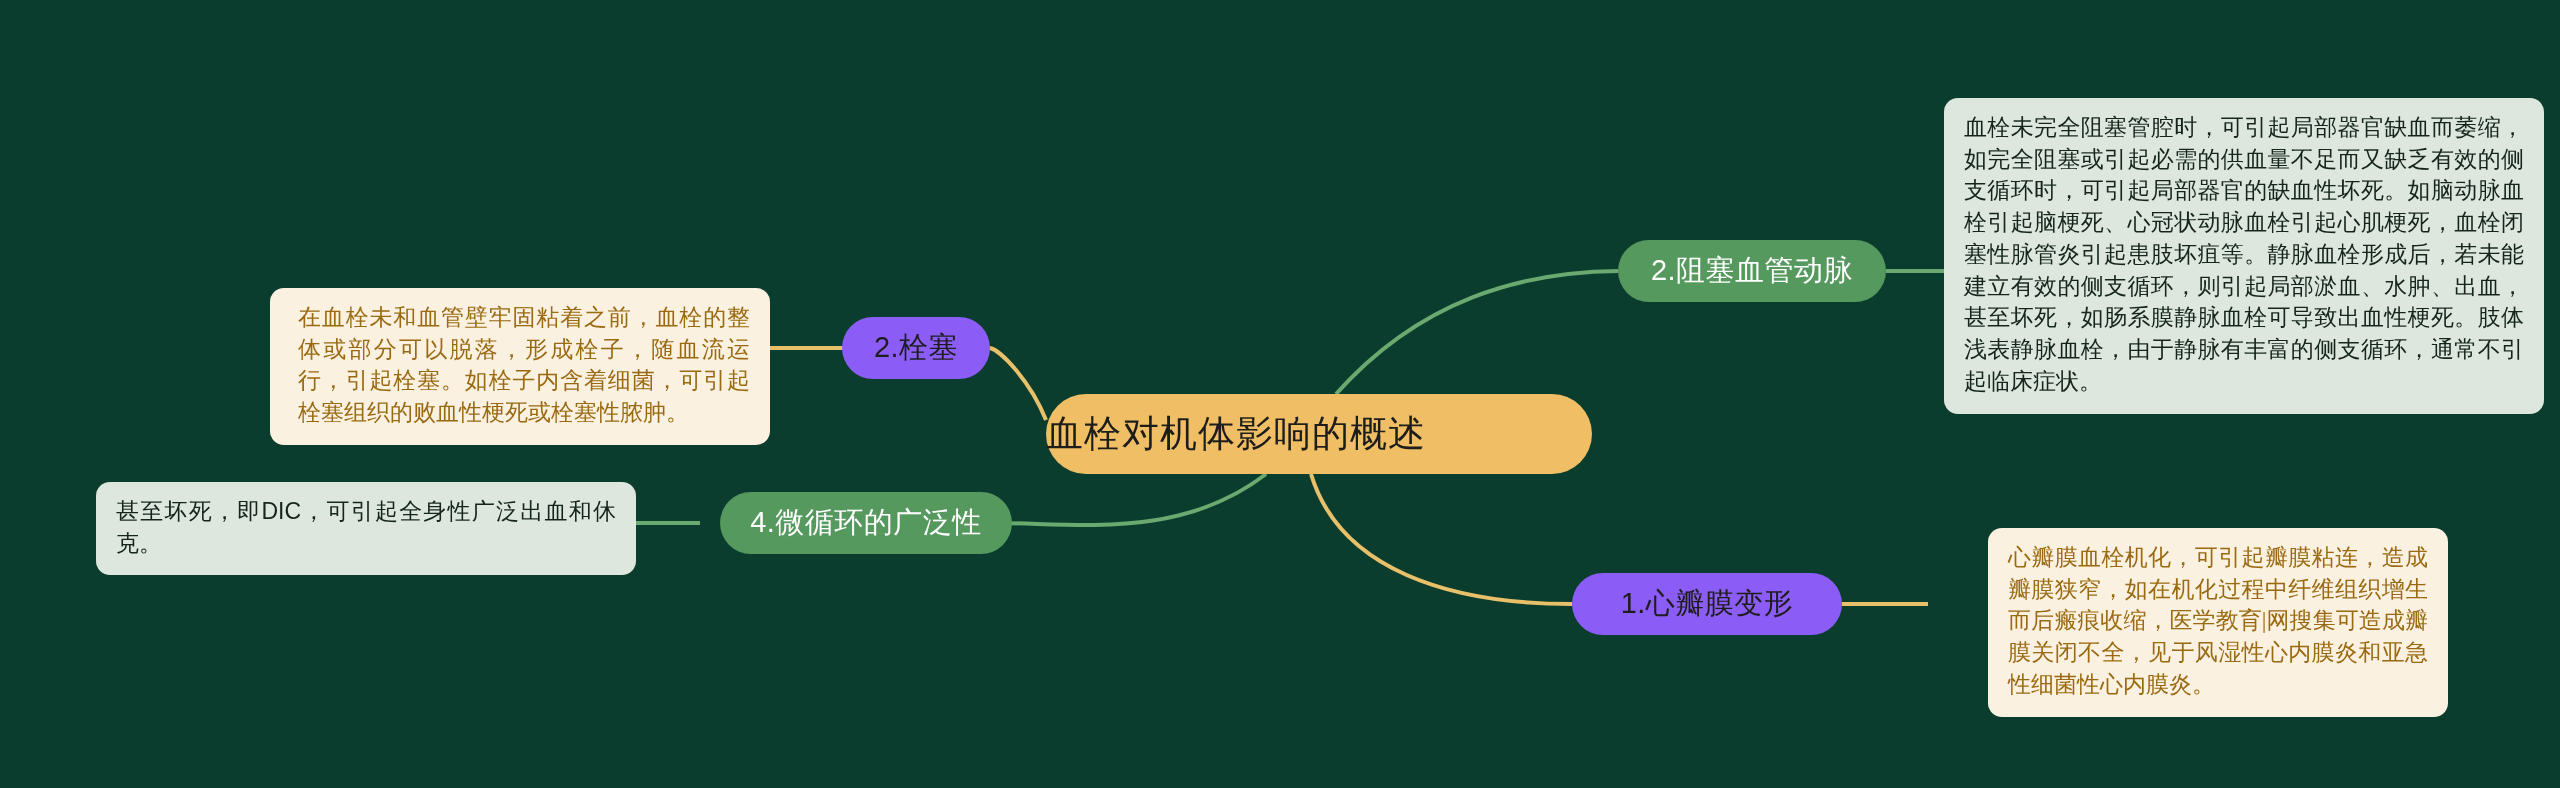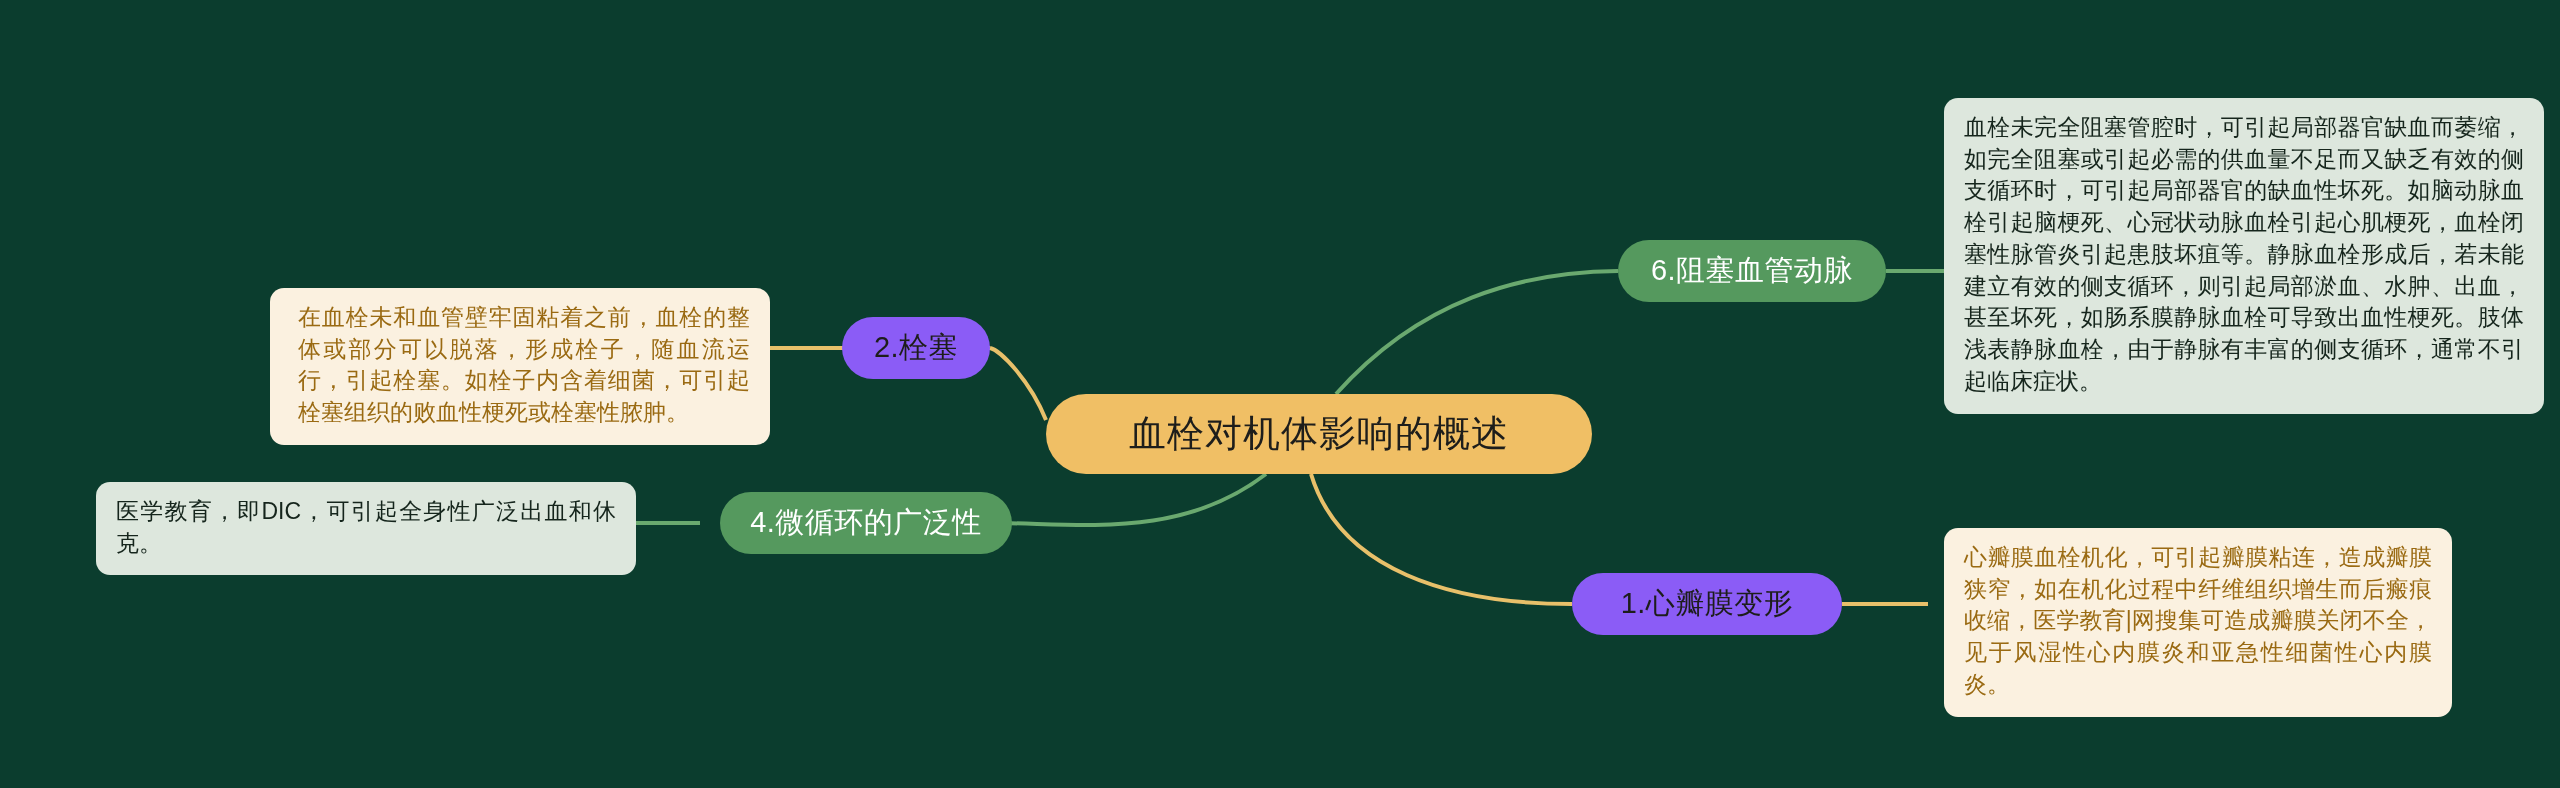--- a/index.html
+++ b/index.html
@@ -35,21 +35,20 @@
     position: absolute;
     left: 1046px;
     top: 394px;
     width: 546px;
     height: 80px;
     border-radius: 40px;
     background: #f0bf65;
     color: #1d1d1b;
     display: flex;
     align-items: center;
-    justify-content: center;
     font-size: 37px;
     letter-spacing: 1px;
     z-index: 5;
   }
 
   
   .pill {
     position: absolute;
     border-radius: 40px;
     display: flex;
@@ -89,21 +88,21 @@
     background: #dde7dd;
     color: #15251c;
   }
   .panel-cream {
     background: #fbf1e0;
     color: #9a6a12;
   }
 
   #panel-1 { left: 1944px; top: 98px;  width: 600px; }
   #panel-2 { left: 270px;  top: 288px; width: 500px; padding-left: 28px; }
-  #panel-3 { left: 1944px; top: 528px; width: 508px; }
+  #panel-3 { left: 1988px; top: 528px; width: 460px; font-family: Liberation Serif, serif; }
   #panel-4 { left: 96px;   top: 482px; width: 540px; }
 
   .panel p { margin: 0; }
 </style>
 </head>
 <body>
 
 <div id="canvas">
 
   <svg id="connectors" viewBox="0 0 2560 788" xmlns="http://www.w3.org/2000/svg">
@@ -120,21 +119,21 @@
     <line x1="700" y1="523" x2="636" y2="523" stroke="#6aa96f" stroke-width="4"></line>
 
     <line x1="1886" y1="271" x2="1944" y2="271" stroke="#6aa96f" stroke-width="4"></line>
   </svg>
 
   <div class="center-node">
     <span>血栓对机体影响的概述</span>
   </div>
 
   <div id="node-1" class="pill pill-green">
-    <span>6.阻塞血管动脉</span>
+    <span>2.阻塞血管动脉</span>
   </div>
   <div id="panel-1" class="panel panel-mint">
     <p>血栓未完全阻塞管腔时，可引起局部器官缺血而萎缩，如完全阻塞或引起必需的供血量不足而又缺乏有效的侧支循环时，可引起局部器官的缺血性坏死。如脑动脉血栓引起脑梗死、心冠状动脉血栓引起心肌梗死，血栓闭塞性脉管炎引起患肢坏疽等。静脉血栓形成后，若未能建立有效的侧支循环，则引起局部淤血、水肿、出血，甚至坏死，如肠系膜静脉血栓可导致出血性梗死。肢体浅表静脉血栓，由于静脉有丰富的侧支循环，通常不引起临床症状。</p>
   </div>
 
   <div id="node-2" class="pill pill-orange">
     <span>2.栓塞</span>
   </div>
   <div id="panel-2" class="panel panel-cream">
     <p>在血栓未和血管壁牢固粘着之前，血栓的整体或部分可以脱落，形成栓子，随血流运行，引起栓塞。如栓子内含着细菌，可引起栓塞组织的败血性梗死或栓塞性脓肿。</p>
@@ -144,16 +143,16 @@
     <span>1.心瓣膜变形</span>
   </div>
   <div id="panel-3" class="panel panel-cream">
     <p>心瓣膜血栓机化，可引起瓣膜粘连，造成瓣膜狭窄，如在机化过程中纤维组织增生而后瘢痕收缩，医学教育|网搜集可造成瓣膜关闭不全，见于风湿性心内膜炎和亚急性细菌性心内膜炎。</p>
   </div>
 
   <div id="node-4" class="pill pill-green">
     <span>4.微循环的广泛性</span>
   </div>
   <div id="panel-4" class="panel panel-mint">
-    <p>医学教育，即DIC，可引起全身性广泛出血和休克。</p>
+    <p>甚至坏死，即DIC，可引起全身性广泛出血和休克。</p>
   </div>
 
 </div>
 
 </body></html>

